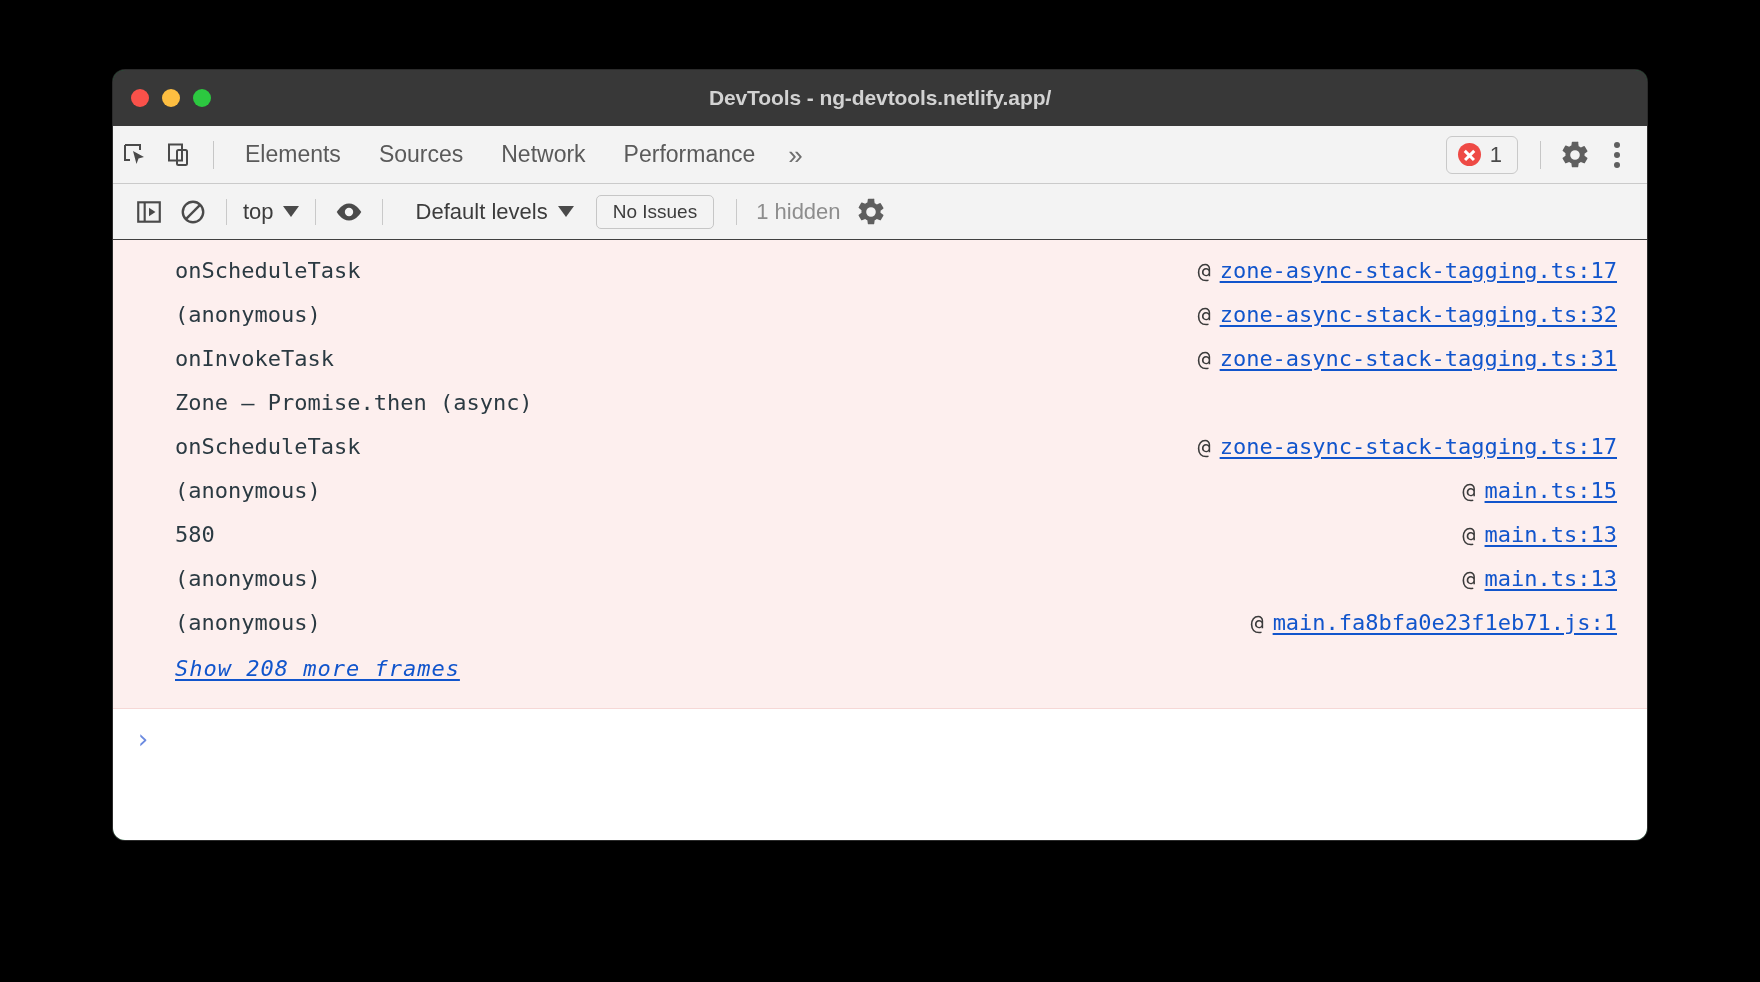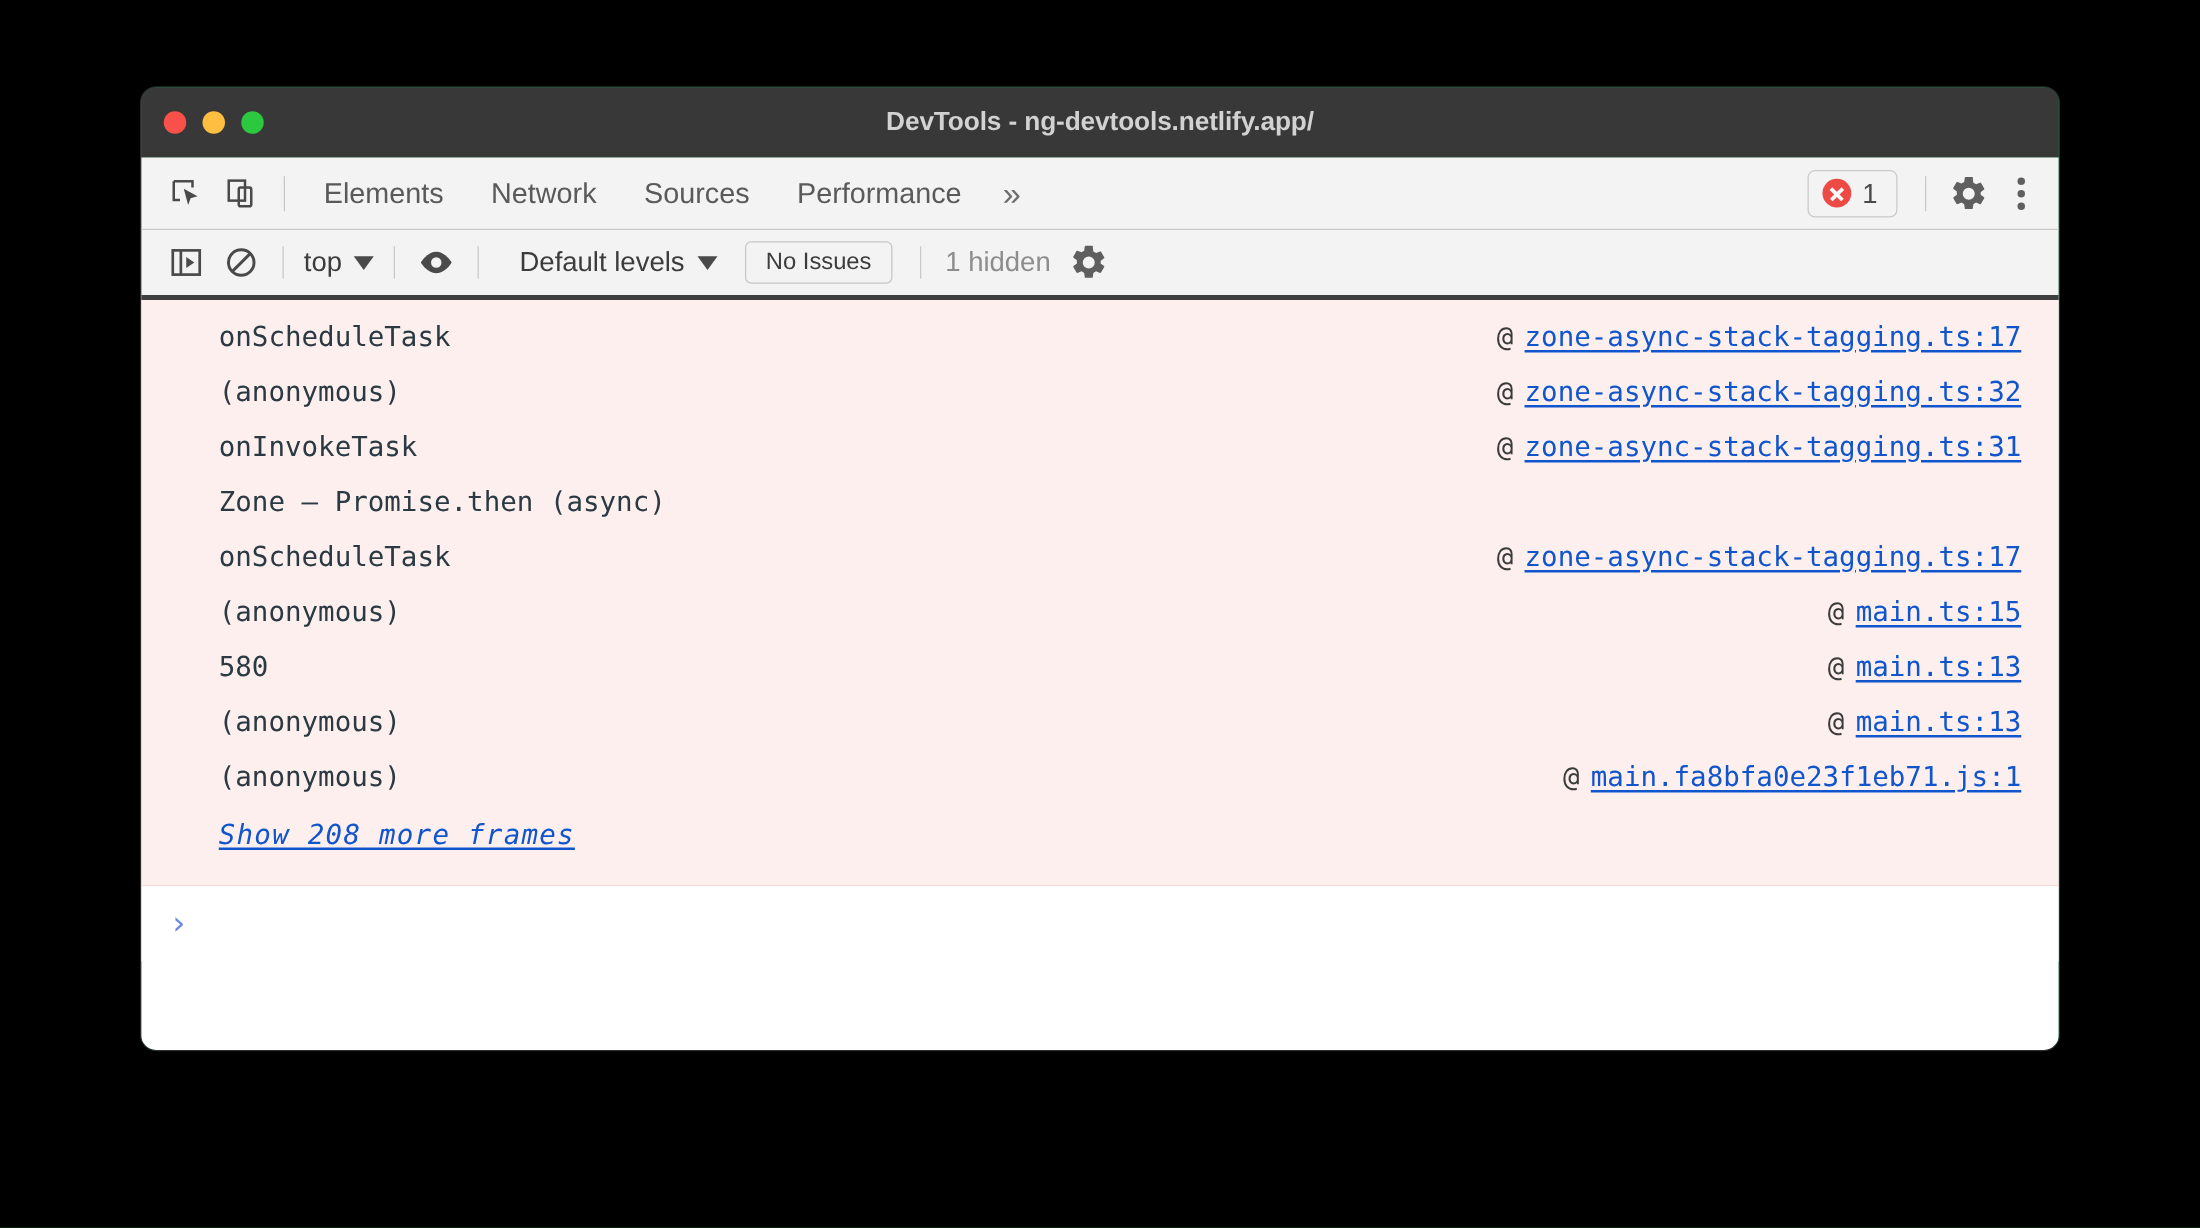--- a/index.html
+++ b/index.html
@@ -62,21 +62,20 @@
   }
 
   
   #tab-bar {
     position: relative;
     height: 58px;
     background: #f3f3f3;
     border-bottom: 1px solid #cacaca;
     display: flex;
     align-items: center;
-    padding-left: 14px;
     box-sizing: border-box;
   }
   .tb-icon-btn {
     width: 44px;
     height: 44px;
     display: flex;
     align-items: center;
     justify-content: center;
   }
   .tb-sep {
@@ -162,21 +161,21 @@
     height: 6px;
     border-radius: 50%;
     background: #5f5f5f;
   }
 
   
   #console-toolbar {
     position: relative;
     height: 56px;
     background: #f3f3f3;
-    border-bottom: 4px solid #404040;
+    border-bottom: 1px solid #404040;
     display: flex;
     align-items: center;
     padding-left: 14px;
     box-sizing: border-box;
   }
   .ct-sep {
     width: 1px;
     height: 26px;
     background: #c9c9c9;
     margin: 0 11px;
@@ -338,22 +337,22 @@
     <div class="tb-icon-btn">
       <svg width="26" height="26" viewBox="0 0 26 26">
         <rect x="3" y="2.5" width="13" height="16" fill="none" stroke="#4a4a4a" stroke-width="2"></rect>
         <rect x="11" y="8" width="10" height="15" rx="1.5" fill="none" stroke="#4a4a4a" stroke-width="2"></rect>
       </svg>
     </div>
 
     <div class="tb-sep"></div>
 
     <div class="main-tab">Elements</div>
+    <div class="main-tab">Sources</div>
     <div class="main-tab">Network</div>
-    <div class="main-tab">Sources</div>
     <div class="main-tab">Performance</div>
     <div id="more-tabs">»</div>
 
     <div id="tabbar-right">
       <div id="error-badge">
         <span class="err-circle"></span>
         <span id="error-count">1</span>
       </div>
       <div class="tb-sep"></div>
       <div class="tb-icon-btn">

